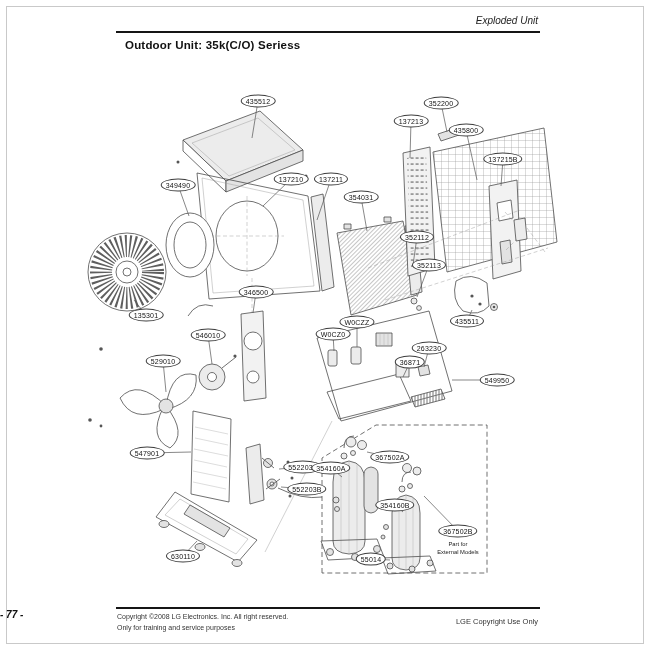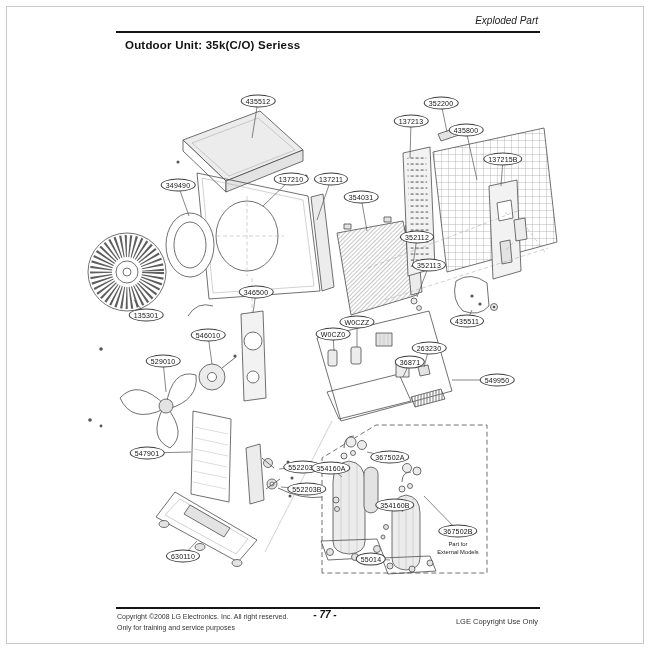--- a/index.html
+++ b/index.html
@@ -4,42 +4,42 @@
 <style>
   html,body{margin:0;padding:0}
   body{width:650px;height:650px;background:#fff;position:relative;overflow:hidden;
        font-family:"Liberation Sans", sans-serif;color:#111}
   .scan-frame{position:absolute;inset:6px;border:1px solid #c9c9c9;pointer-events:none}
   .hdr-label{position:absolute;top:15px;right:112px;font-style:italic;font-size:10px;color:#222}
   .hdr-rule{position:absolute;left:116px;right:110px;top:31px;height:2px;background:#151515}
   .page-title{position:absolute;left:125px;top:39px;font-weight:bold;font-size:11.5px;letter-spacing:.2px}
   .ftr-rule{position:absolute;left:116px;right:110px;top:607px;height:1.5px;background:#151515}
   .ftr-left{position:absolute;left:117px;top:612px;font-size:7px;color:#333;line-height:1.5}
-  .ftr-center{position:absolute;left:0;right:0;top:609px;text-align:center;font-weight:bold;font-style:italic;font-size:10px}
+  .ftr-center{position:absolute;left:0;right:0;top:609px;text-align:left;font-weight:bold;font-style:italic;font-size:10px}
   .ftr-right{position:absolute;right:112px;top:617px;font-size:7.5px;color:#333}
   svg.art{position:absolute;left:0;top:0}
   .s{stroke:#4c4c4c;stroke-width:.8;fill:none;stroke-linejoin:round}
   .fl{fill:#f2f2f2}.fw{fill:#fff}.fd{fill:#e3e3e3}.fe{fill:#ececec}
   .dash{stroke-dasharray:4,2.5}
   .thin{stroke:#999;stroke-width:.45;fill:none}
   .seam{stroke:#a8a8a8;stroke-width:.4;fill:none}
   .scr{fill:#555;stroke:none}
   #leaders line{stroke:#555;stroke-width:.7}
   .callout{position:absolute;transform:translate(-50%,-50%);font-size:7px;line-height:1;
            padding:2px 4px;border:1px solid #3d3d3d;border-radius:50%;background:#fff;
            color:#111;white-space:nowrap;letter-spacing:.2px}
   .note{position:absolute;left:458px;top:541px;transform:translateX(-50%);width:72px;
         font-size:5.8px;line-height:1.35;text-align:center;color:#222}
 </style>
 </head>
 <body>
 
 <div class="scan-frame"></div>
 
-<div class="hdr-label">Exploded Part</div>
+<div class="hdr-label">Exploded Unit</div>
 <div class="hdr-rule"></div>
 <div class="page-title">Outdoor Unit: 35k(C/O) Seriess</div>
 
 <svg class="art" width="650" height="650" viewBox="0 0 650 650">
   <defs>
     <pattern id="hatch" width="3" height="3" patternTransform="rotate(45)" patternUnits="userSpaceOnUse">
       <line x1="0" y1="0" x2="0" y2="3" stroke="#8d8d8d" stroke-width="1"></line>
     </pattern>
     <pattern id="grid" width="7" height="7" patternUnits="userSpaceOnUse">
       <path d="M7 0H0V7" fill="none" stroke="#9a9a9a" stroke-width="0.7"></path>

